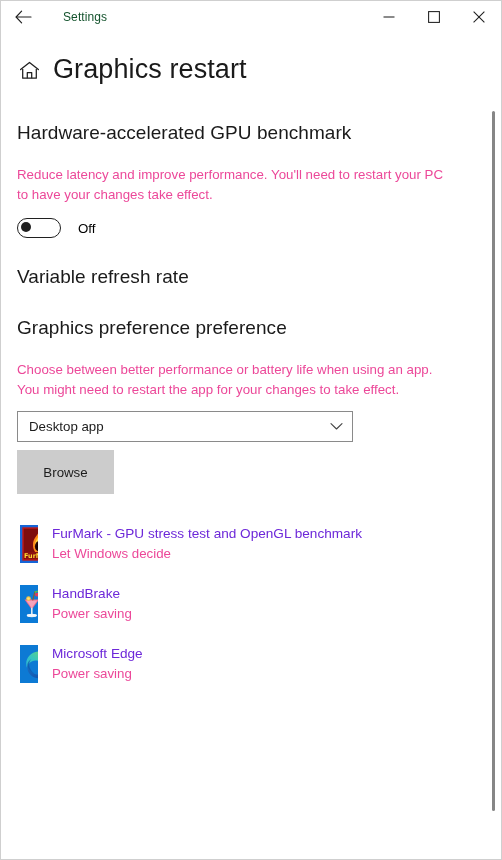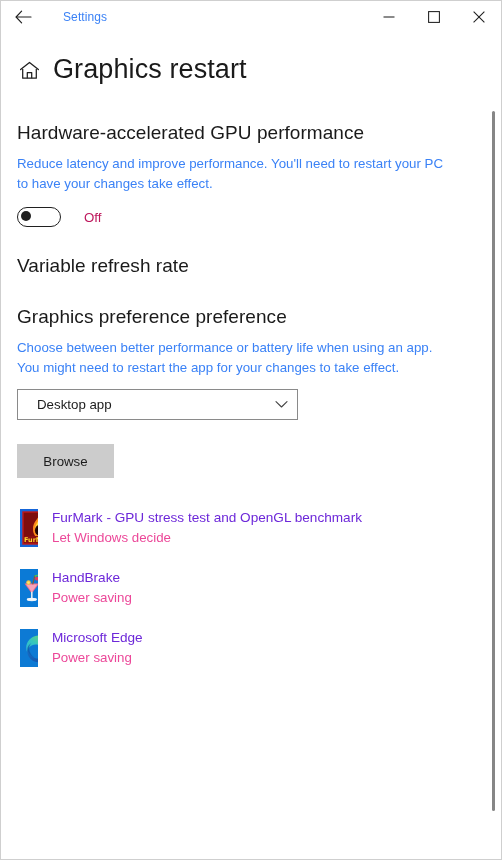--- a/index.html
+++ b/index.html
@@ -39,21 +39,21 @@
     width: 44px;
     height: 31px;
     display: flex;
     align-items: center;
     justify-content: center;
     cursor: default;
   }
   .back-btn svg { display: block; }
   .titlebar-title {
     font-size: 12px;
-    color: #3b82f6;
+    color: #14532d;
     margin-left: 18px;
     letter-spacing: 0.1px;
     white-space: nowrap;
   }
   .win-controls {
     margin-left: auto;
     display: flex;
     height: 31px;
   }
   .win-btn {
@@ -107,23 +107,23 @@
   .section-heading {
     font-size: 19px;
     font-weight: 300;
     color: #1a1a1a;
     margin: 27px 0 0 0;
     line-height: 1.25;
     letter-spacing: 0.05px;
   }
   .body-text {
     font-size: 13.3px;
-    color: #3b82f6;
+    color: #ec4899;
     line-height: 1.52;
-    margin: 9px 0 0 0;
+    margin: 20px 0 0 0;
     max-width: 430px;
   }
 
   
   .toggle-row {
     display: flex;
     align-items: center;
     margin-top: 13px;
   }
   .switch {
@@ -156,62 +156,62 @@
     position: absolute;
     width: 10px;
     height: 10px;
     border-radius: 50%;
     background: #ffffff;
     right: 3px;
     top: 3px;
   }
   .toggle-label {
     font-size: 13.3px;
-    color: #be185d;
-    margin-left: 23px;
+    color: #000000;
+    margin-left: 17px;
   }
 
   
   .field-label {
     font-size: 13.3px;
     color: #1c1c1c;
     margin: 26px 0 0 0;
   }
   .dropdown {
     margin-top: 11px;
-    width: 281px;
+    width: 336px;
     height: 31px;
     border: 1.4px solid #8a8a8a;
     background: #ffffff;
     box-sizing: border-box;
     display: flex;
     align-items: center;
-    padding: 0 9px 0 19px;
+    padding: 0 9px 0 11px;
     cursor: default;
   }
   .dropdown-value {
     font-size: 13.3px;
     color: #1c1c1c;
     flex: 1;
     white-space: nowrap;
     overflow: hidden;
   }
   .chevron {
     display: flex;
     align-items: center;
     justify-content: center;
     width: 14px;
     height: 14px;
   }
 
   
   .browse-btn {
-    margin-top: 24px;
+    margin-top: 8px;
     min-width: 97px;
-    height: 34px;
+    height: 44px;
     background: #cccccc;
     border: none;
     font-family: "Liberation Sans", sans-serif;
     font-size: 13.3px;
     color: #1c1c1c;
     display: inline-flex;
     align-items: center;
     justify-content: center;
     padding: 0 14px;
     box-sizing: border-box;
@@ -327,21 +327,21 @@
         </svg>
       </span>
     </div>
     <div class="page-title">Graphics restart</div>
   </div>
 
   <div class="content-wrap">
     <div class="content">
 
       <div>
-        <div class="section-heading">Hardware-accelerated GPU performance</div>
+        <div class="section-heading">Hardware-accelerated GPU benchmark</div>
         <div class="body-text">Reduce latency and improve performance. You'll need to restart your PC to have your changes take effect.</div>
         <div class="toggle-row">
           <div class="switch off">
             <span class="knob"></span>
           </div>
           <div class="toggle-label">Off</div>
         </div>
       </div>
 
       <div>

